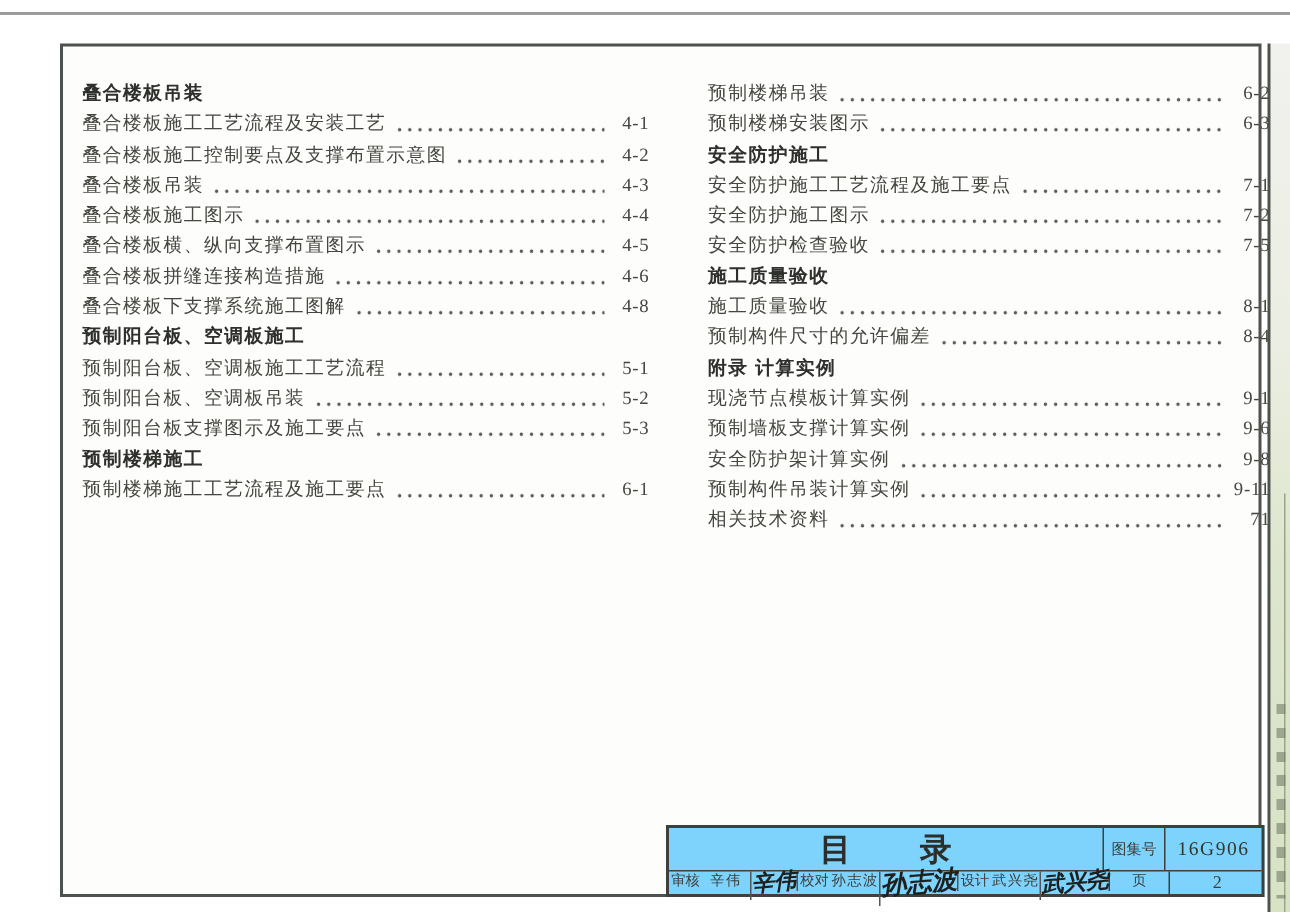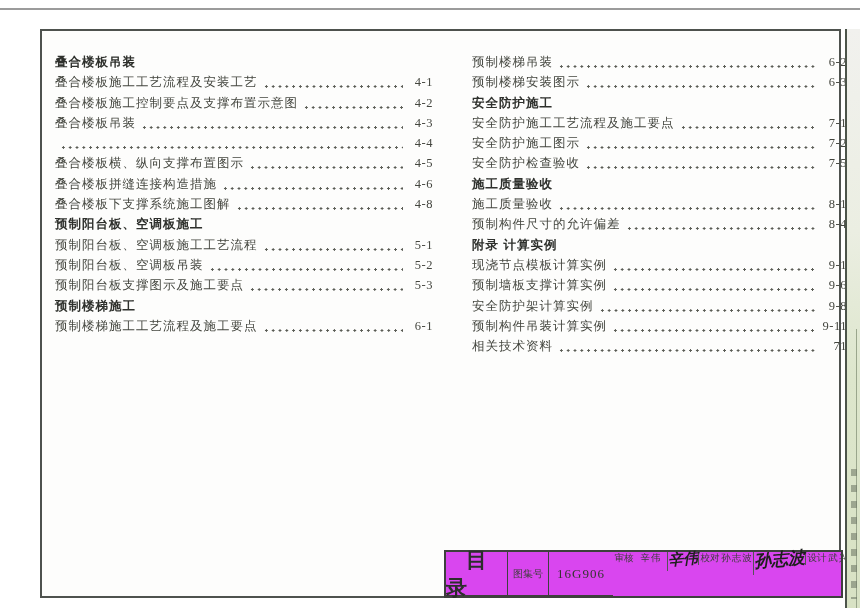--- a/index.html
+++ b/index.html
@@ -44,22 +44,22 @@
   }
   .toc-row .page-no{flex:0 0 auto;min-width:26px;text-align:right;letter-spacing:.5px;}
   .toc-row.heading{
     font-family:"Liberation Sans","DejaVu Sans",sans-serif;
     font-weight:bold;color:#2e302c;letter-spacing:1px;font-size:12.5px;
   }
 
   
   .title-block{
     position:absolute;left:444px;top:550px;width:399px;height:48px;
-    border:2px solid #3e403d;box-sizing:border-box;background:#d946ef;
-    display:flex;flex-direction:row;
+    border:2px solid #3e403d;box-sizing:border-box;background:#7dd3fc;
+    display:flex;flex-direction:column;
   }
   .tb-top{flex:1 1 auto;display:flex;border-bottom:1px solid #3e403d;}
   .tb-title{
     flex:1 1 auto;display:flex;align-items:center;justify-content:center;
     font-family:"Liberation Sans","DejaVu Sans",sans-serif;
     font-weight:bold;font-size:21px;letter-spacing:20px;text-indent:20px;color:#2c2e2b;
   }
   .tb-atlas-label{
     flex:0 0 40px;border-left:1px solid #3e403d;display:flex;align-items:center;justify-content:center;
     font-size:10px;color:#3c3e3a;
@@ -110,20 +110,21 @@
       <span class="page-no">4-2</span>
     </div>
 
     <div class="toc-row">
       <span class="item-text">叠合楼板吊装</span>
       <span class="leader"></span>
       <span class="page-no">4-3</span>
     </div>
 
     <div class="toc-row">
+      <span class="item-text">叠合楼板施工图示</span>
       <span class="leader"></span>
       <span class="page-no">4-4</span>
     </div>
 
     <div class="toc-row">
       <span class="item-text">叠合楼板横、纵向支撑布置图示</span>
       <span class="leader"></span>
       <span class="page-no">4-5</span>
     </div>
 

